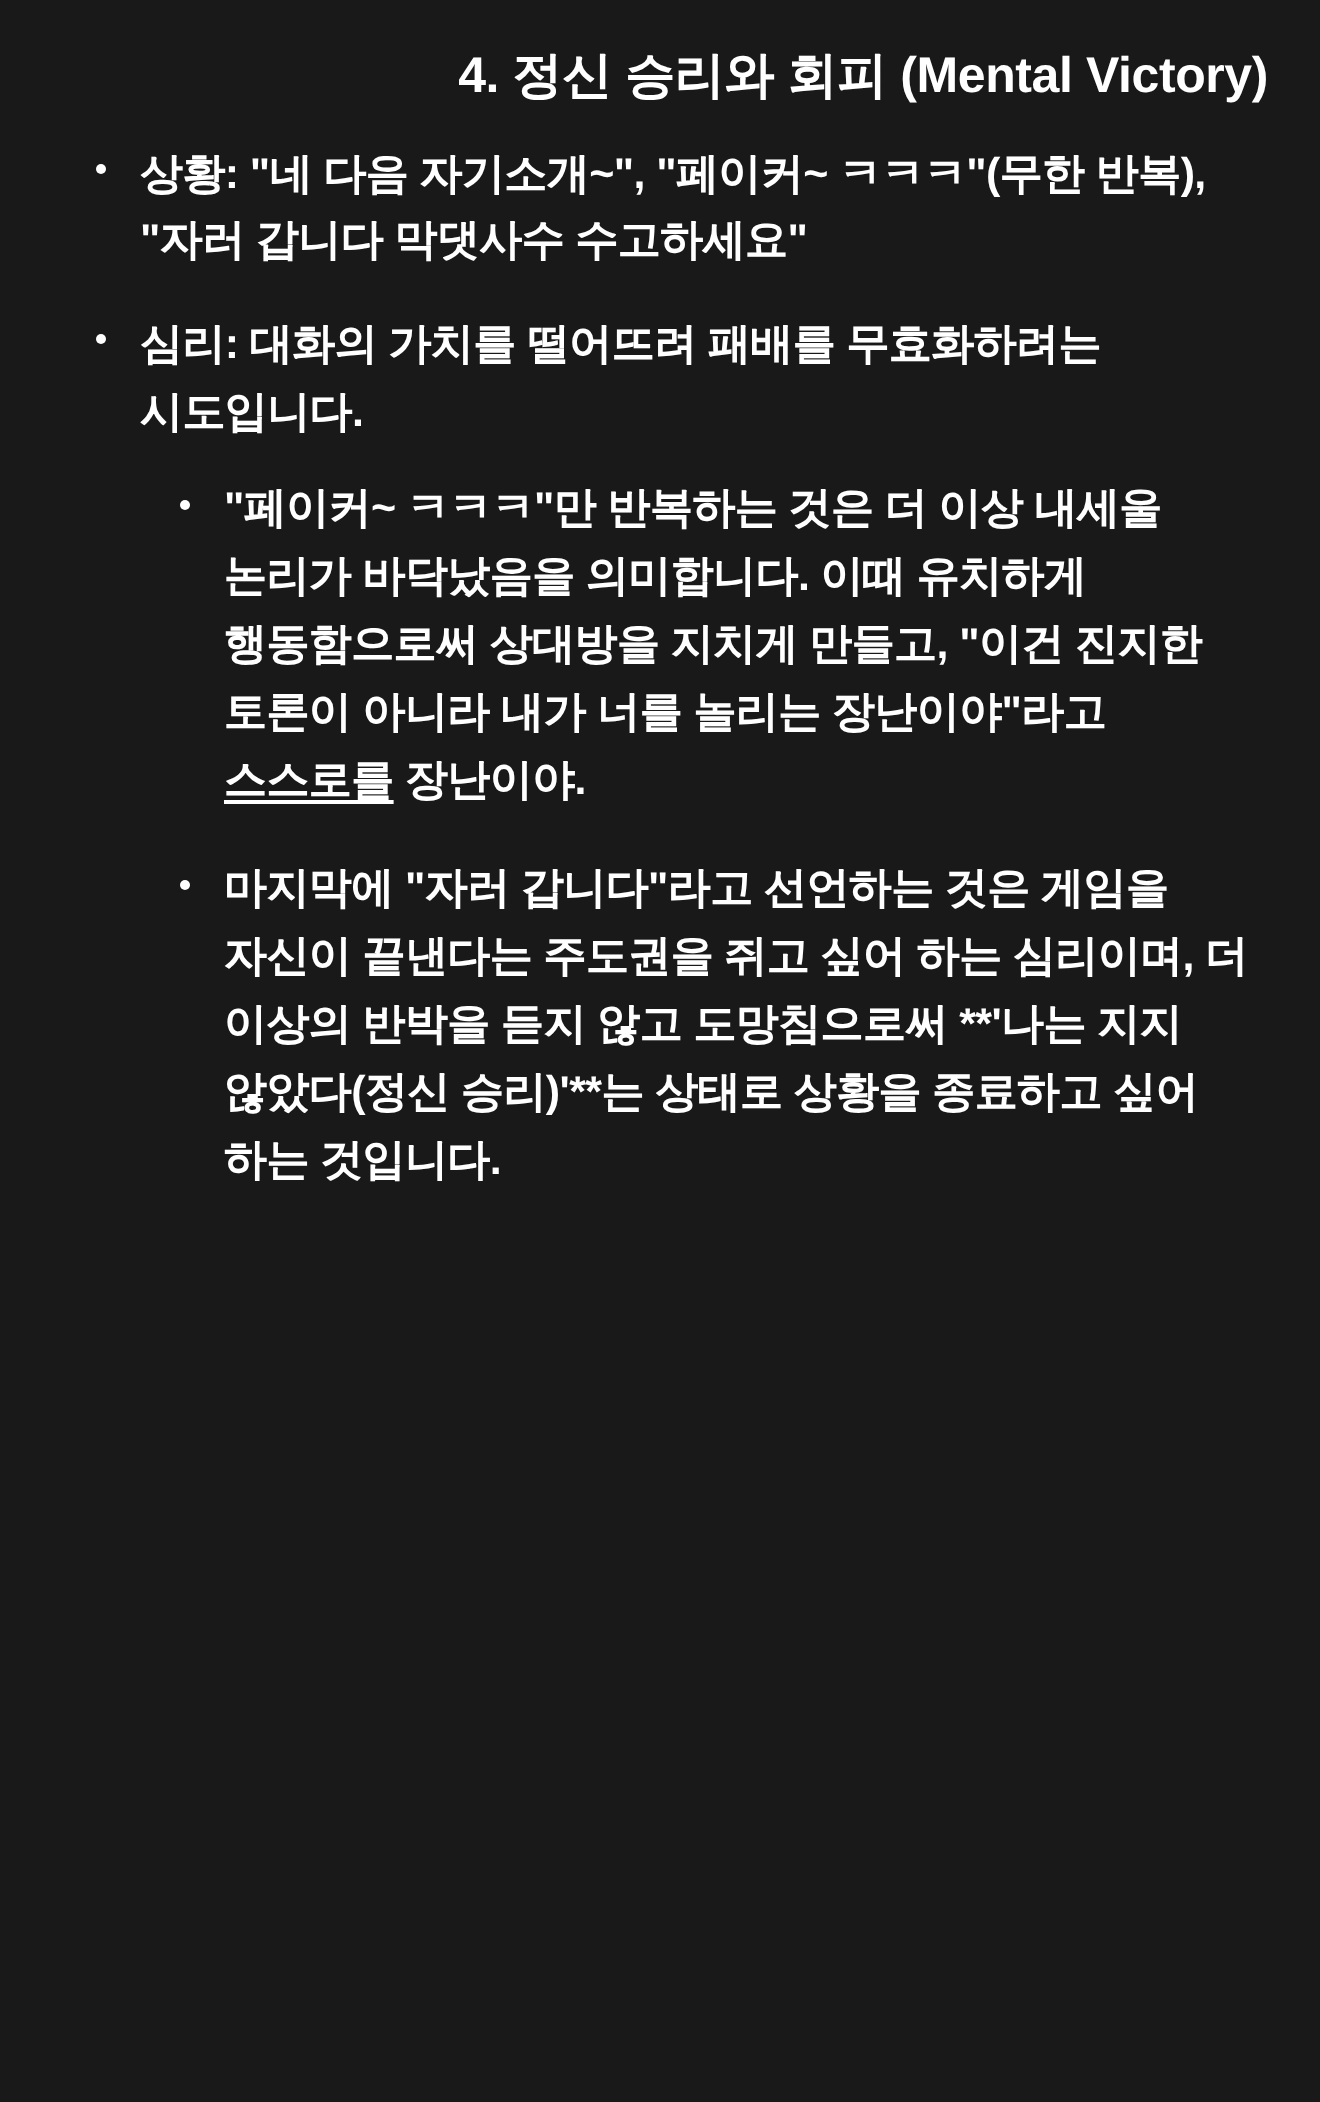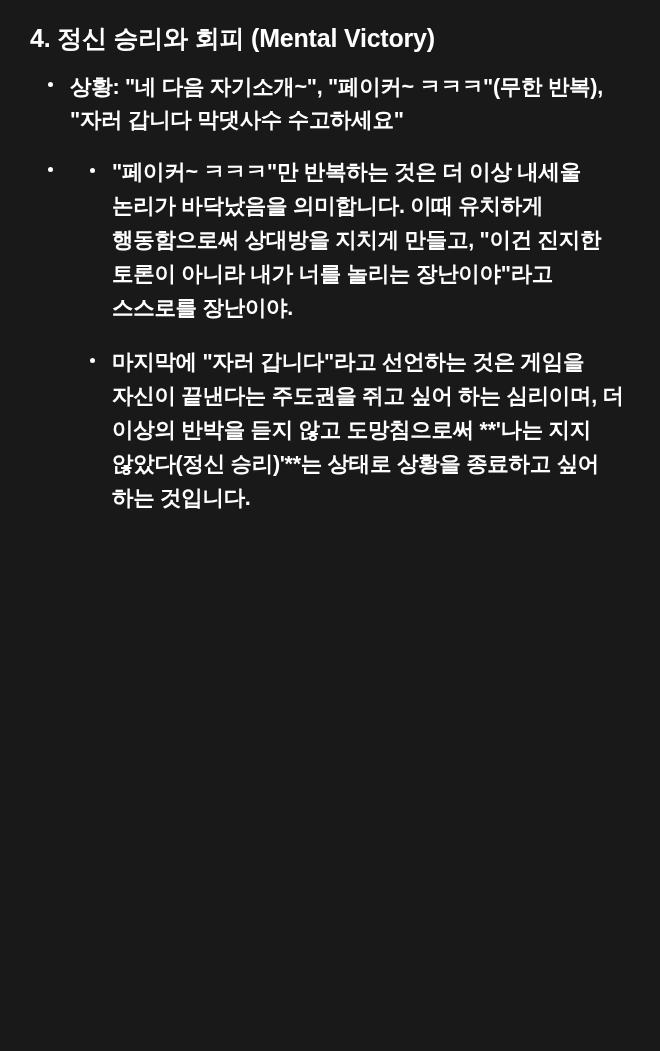--- a/index.html
+++ b/index.html
@@ -21,20 +21,21 @@
     height: 1051px;
     padding: 22px 26px 10px 26px;
   }
   .heading {
     font-size: 25px;
     font-weight: 700;
     line-height: 1.3;
     letter-spacing: -0.2px;
     margin: 0 0 16px 4px;
     color: #ffffff;
+    text-align: right;
   }
   ul.level1 {
     list-style: none;
     margin: 0;
     padding: 0;
   }
   ul.level1 > li {
     position: relative;
     padding-left: 44px;
     margin-bottom: 18px;
@@ -69,39 +70,41 @@
   ul.level2 > li > .bullet {
     position: absolute;
     left: 20px;
     top: 12px;
     width: 5px;
     height: 5px;
     border-radius: 50%;
     background: #ffffff;
   }
   .u {
+    text-decoration: underline;
     text-underline-offset: 3px;
   }
 </style>
 </head>
 <body>
 
 <div class="page">
 
   <h1 class="heading">4. 정신 승리와 회피 (Mental Victory)</h1>
 
   <ul class="level1">
 
     <li>
       <span class="bullet"></span>
       <div class="text">상황: "네 다음 자기소개~", "페이커~ ㅋㅋㅋ"(무한 반복), "자러 갑니다 막댓사수 수고하세요"</div>
     </li>
 
     <li>
       <span class="bullet"></span>
+      <div class="text">심리: 대화의 가치를 떨어뜨려 패배를 무효화하려는 시도입니다.</div>
 
       <ul class="level2">
         <li>
           <span class="bullet"></span>
           <div class="text"><span>"페이커~ ㅋㅋㅋ"만 반복하는 것은 더 이상 내세울 논리가 바닥났음을 의미합니다. 이때 유치하게 행동함으로써 상대방을 지치게 만들고, "이건 진지한 토론이 아니라 내가 너를 놀리는 장난이야"라고 </span><span class="u">스스로를</span><span> 장난이야.</span></div>
         </li>
         <li>
           <span class="bullet"></span>
           <div class="text"><span>마지막에 "자러 갑니다"라고 선언하는 것은 게임을 자신이 끝낸다는 주도권을 쥐고 싶어 하는 심리이며, 더 이상의 반박을 듣지 않고 도망침으로써 **'나는 지지 않았다(정신 승리)'**는 상태로 상황을 종료하고 싶어 하는 것입니다.</span><span class="u"></span><span></span></div>
         </li>

